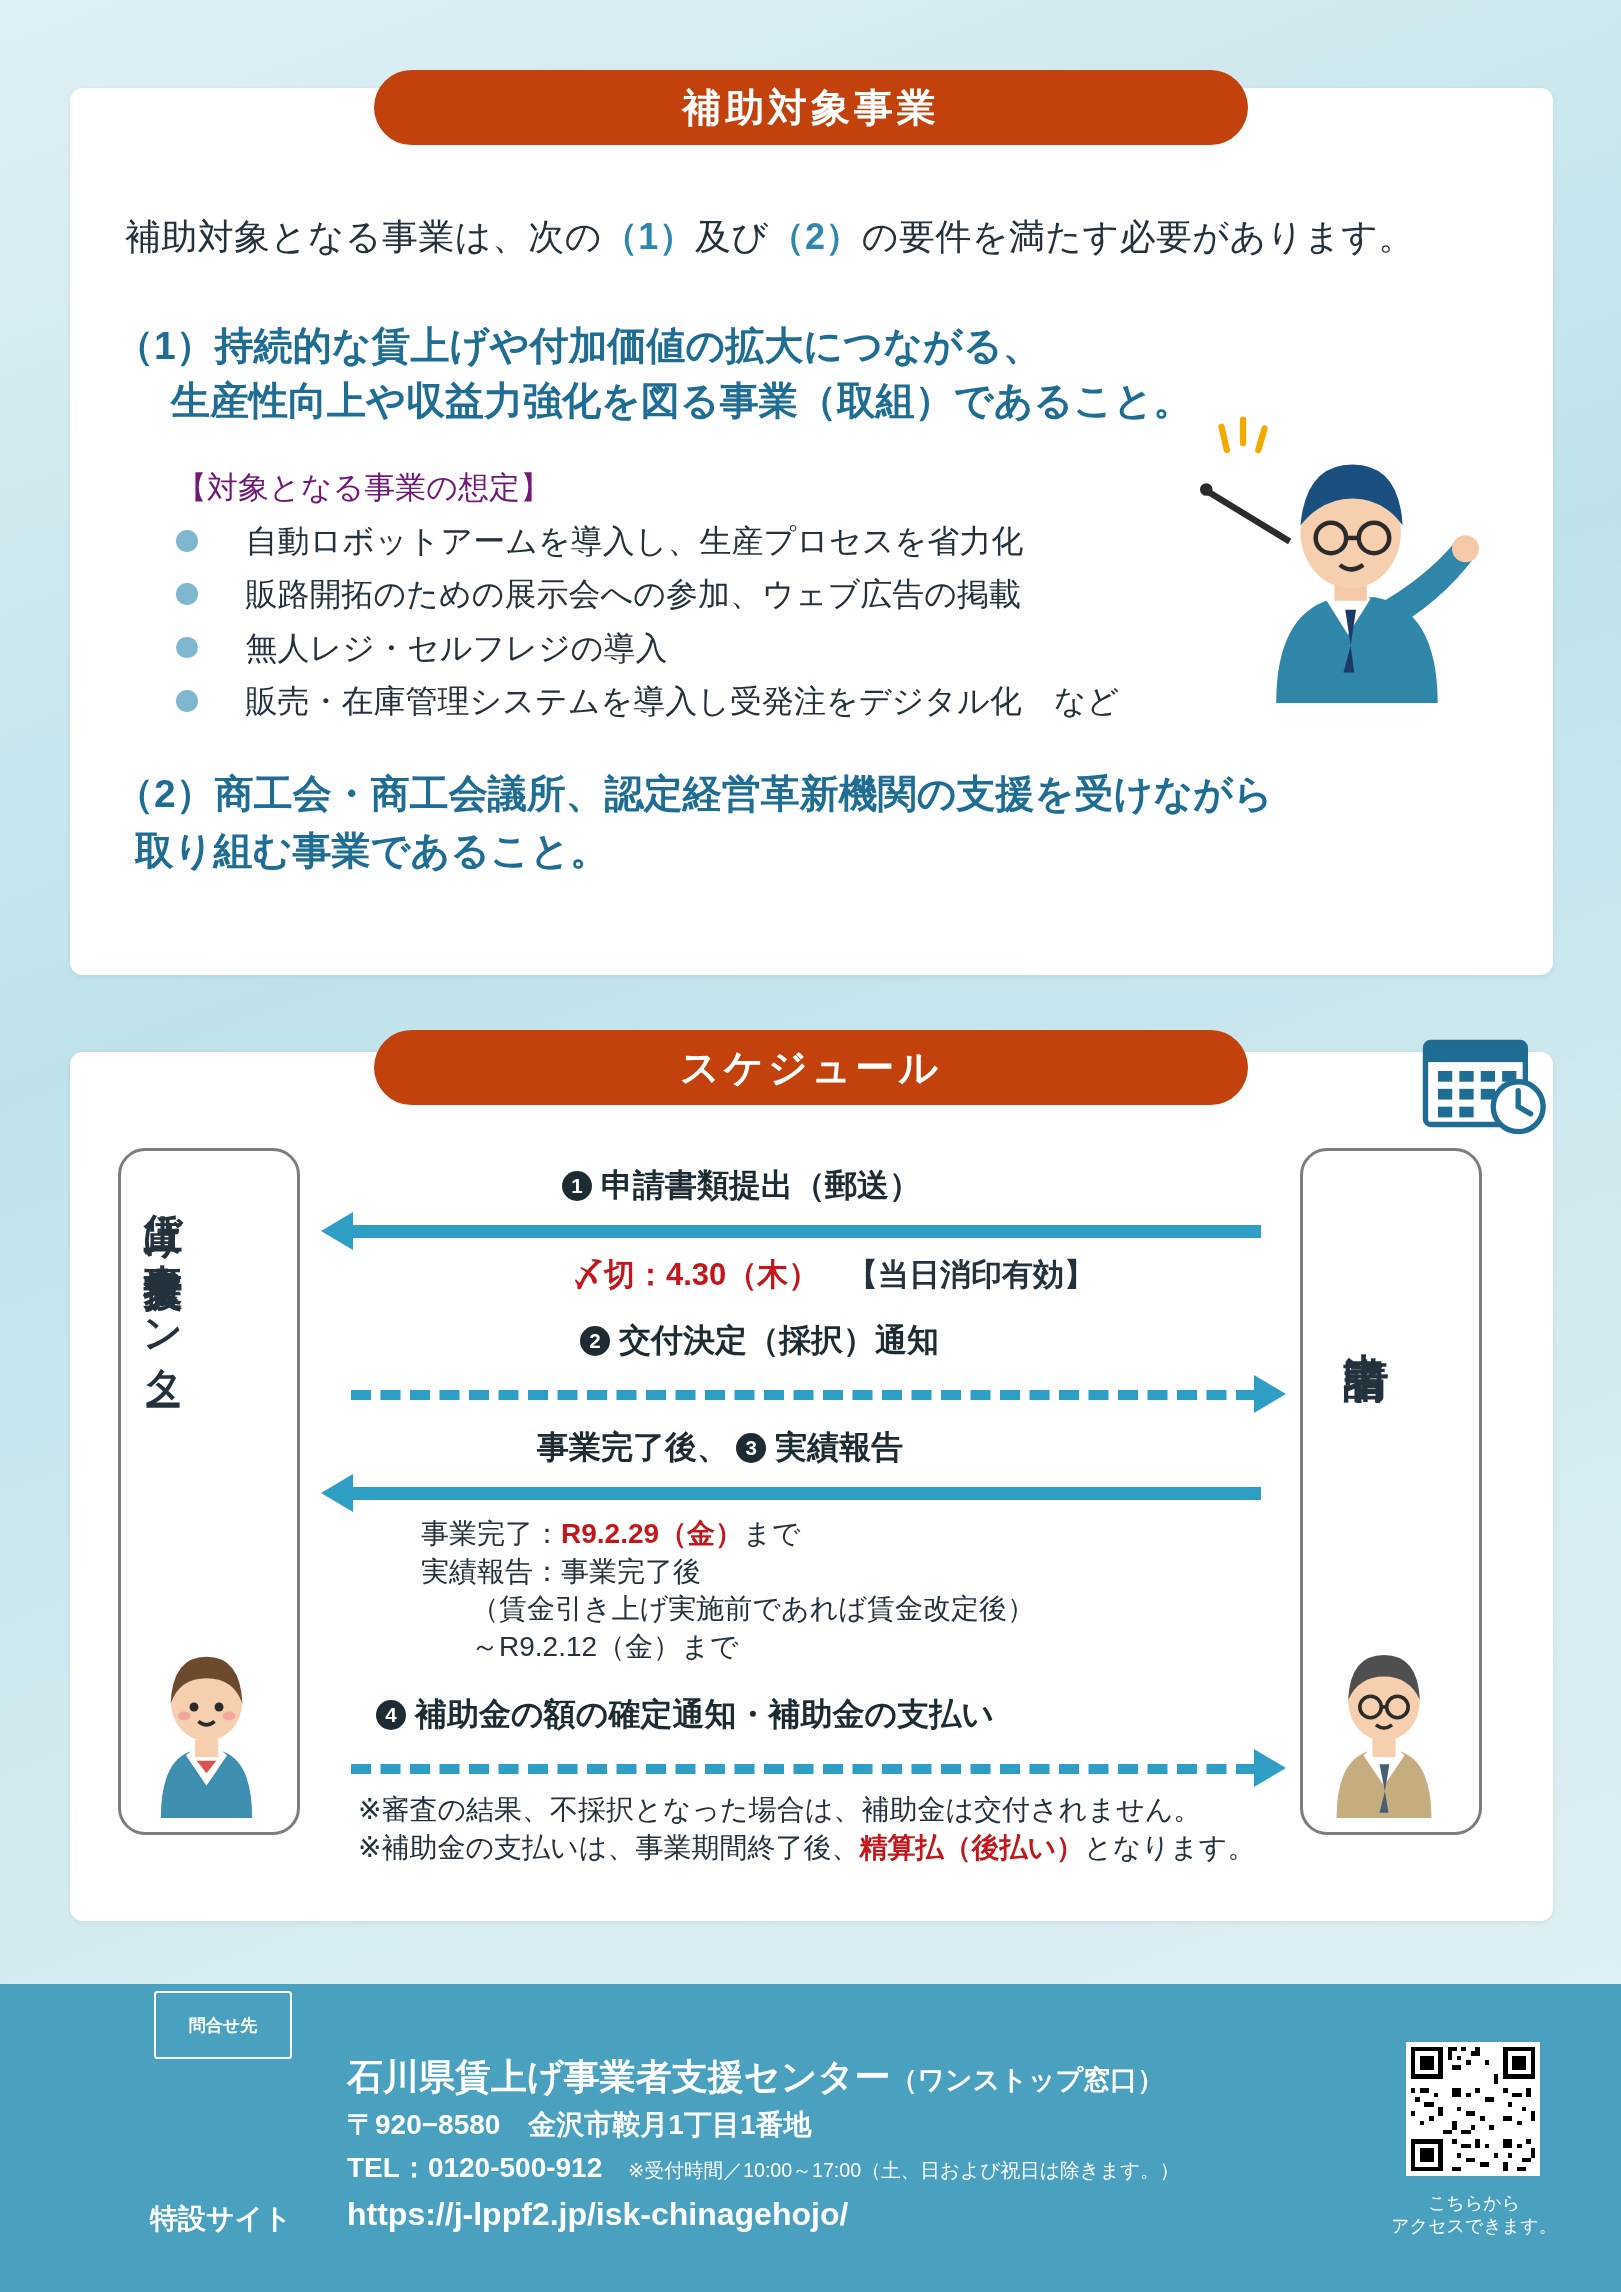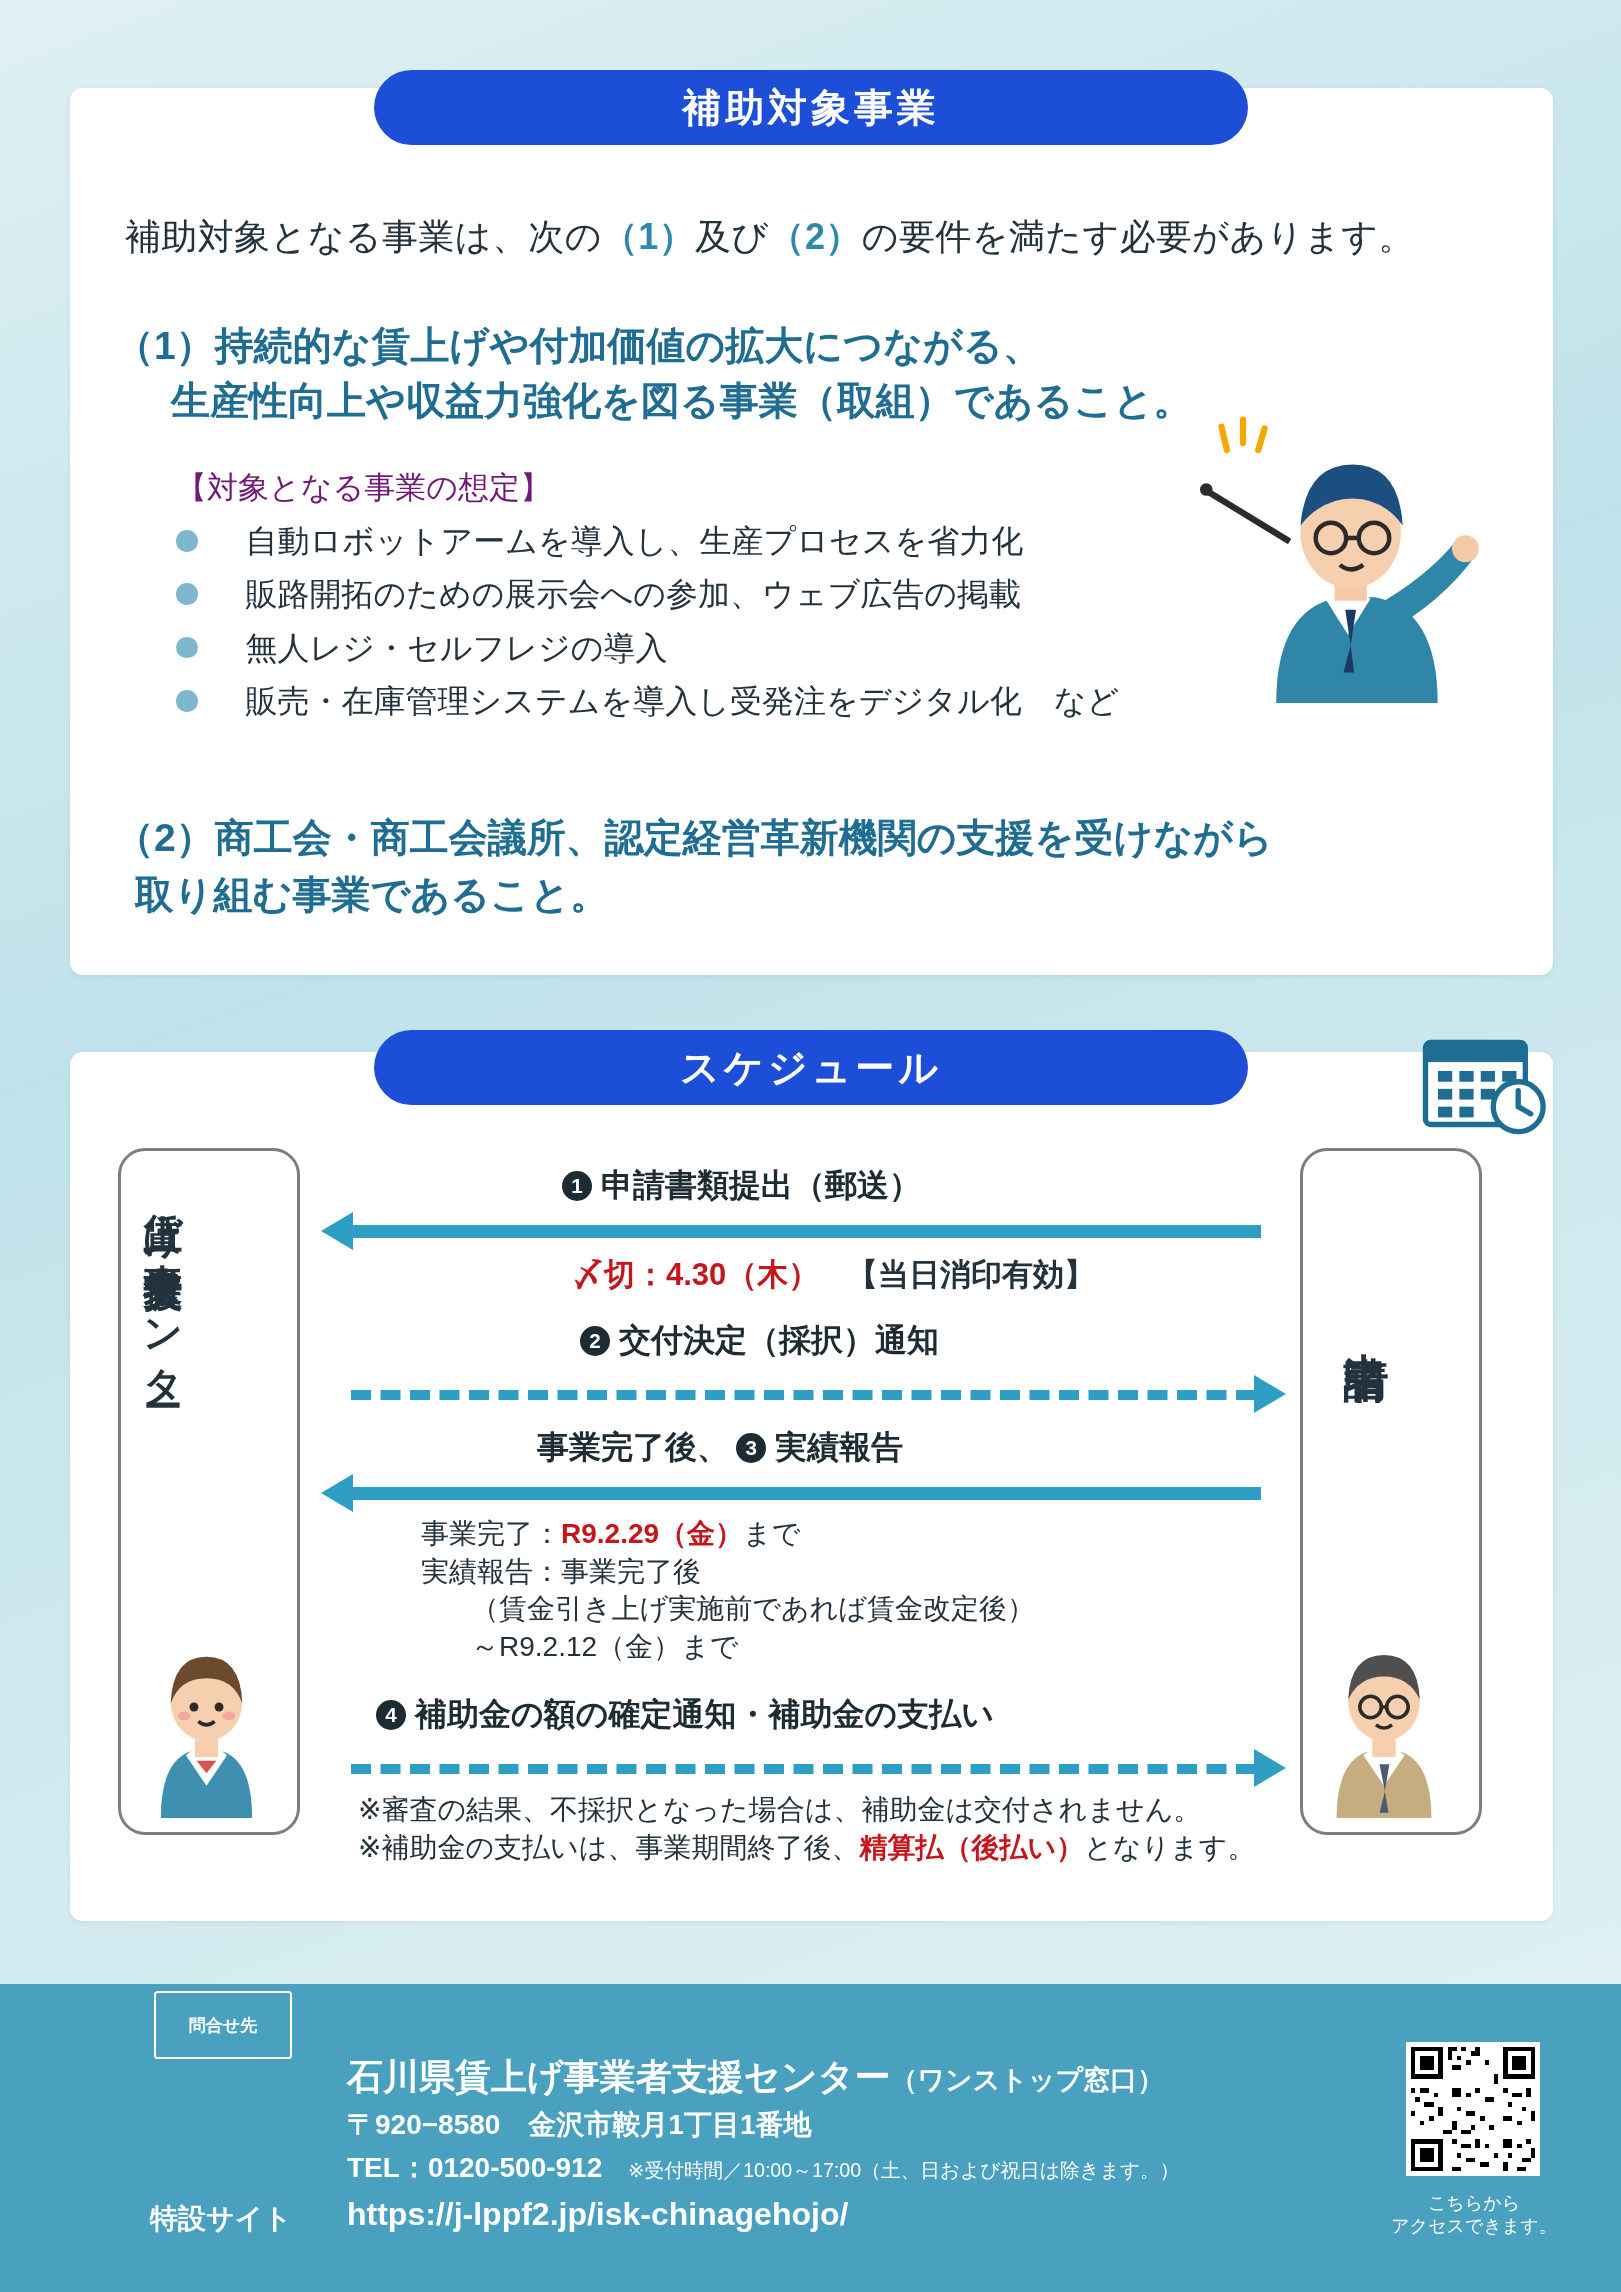--- a/index.html
+++ b/index.html
@@ -13,21 +13,21 @@
 
   
   .card{
     position:absolute;background:#ffffff;border-radius:12.5px;
     box-shadow:0 1.8px 5.4px rgba(0,0,0,.06);
   }
   #card-subsidy{left:70px;top:88px;width:1483px;height:887px;}
   #card-schedule{left:70px;top:1052px;width:1483px;height:869px;}
 
   .pill{
-    position:absolute;background:#1d4ed8;color:#fff;border-radius:54px;
+    position:absolute;background:#c2410c;color:#fff;border-radius:54px;
     display:flex;align-items:center;justify-content:center;
     font-weight:bold;letter-spacing:.10em;
   }
   #pill-subsidy{left:374px;top:70px;width:874px;height:75px;font-size:39px;}
   #pill-schedule{left:374px;top:1030px;width:874px;height:75px;font-size:39px;}
 
   .lead{
     position:absolute;left:125px;top:213px;width:1379px;
     font-size:36px;color:#23323c;letter-spacing:.01em;
   }
@@ -43,21 +43,21 @@
   }
   .bullets{position:absolute;left:176px;top:521px;width:1102px;}
   .bullet{display:flex;align-items:flex-start;margin-bottom:12.5px;gap:32px;}
   .bullet .dot{
     width:21.5px;height:21.5px;border-radius:50%;
     background:#7fb7cf;margin:9px 16px 0 0;flex:none;
   }
   .bullet .txt{font-size:32px;color:#23323c;line-height:1.28;}
 
   .head2{
-    position:absolute;left:115px;top:810px;width:1397px;
+    position:absolute;left:115px;top:766px;width:1397px;
     color:#1f6d92;font-weight:bold;font-size:39px;line-height:1.45;
   }
 
   
   .person{position:absolute;}
   #presenter{left:1191px;top:407px;width:296px;height:296px;}
 
   
   .vbox{
     position:absolute;border:3.6px solid #7d7d7d;border-radius:27px;background:#fff;

